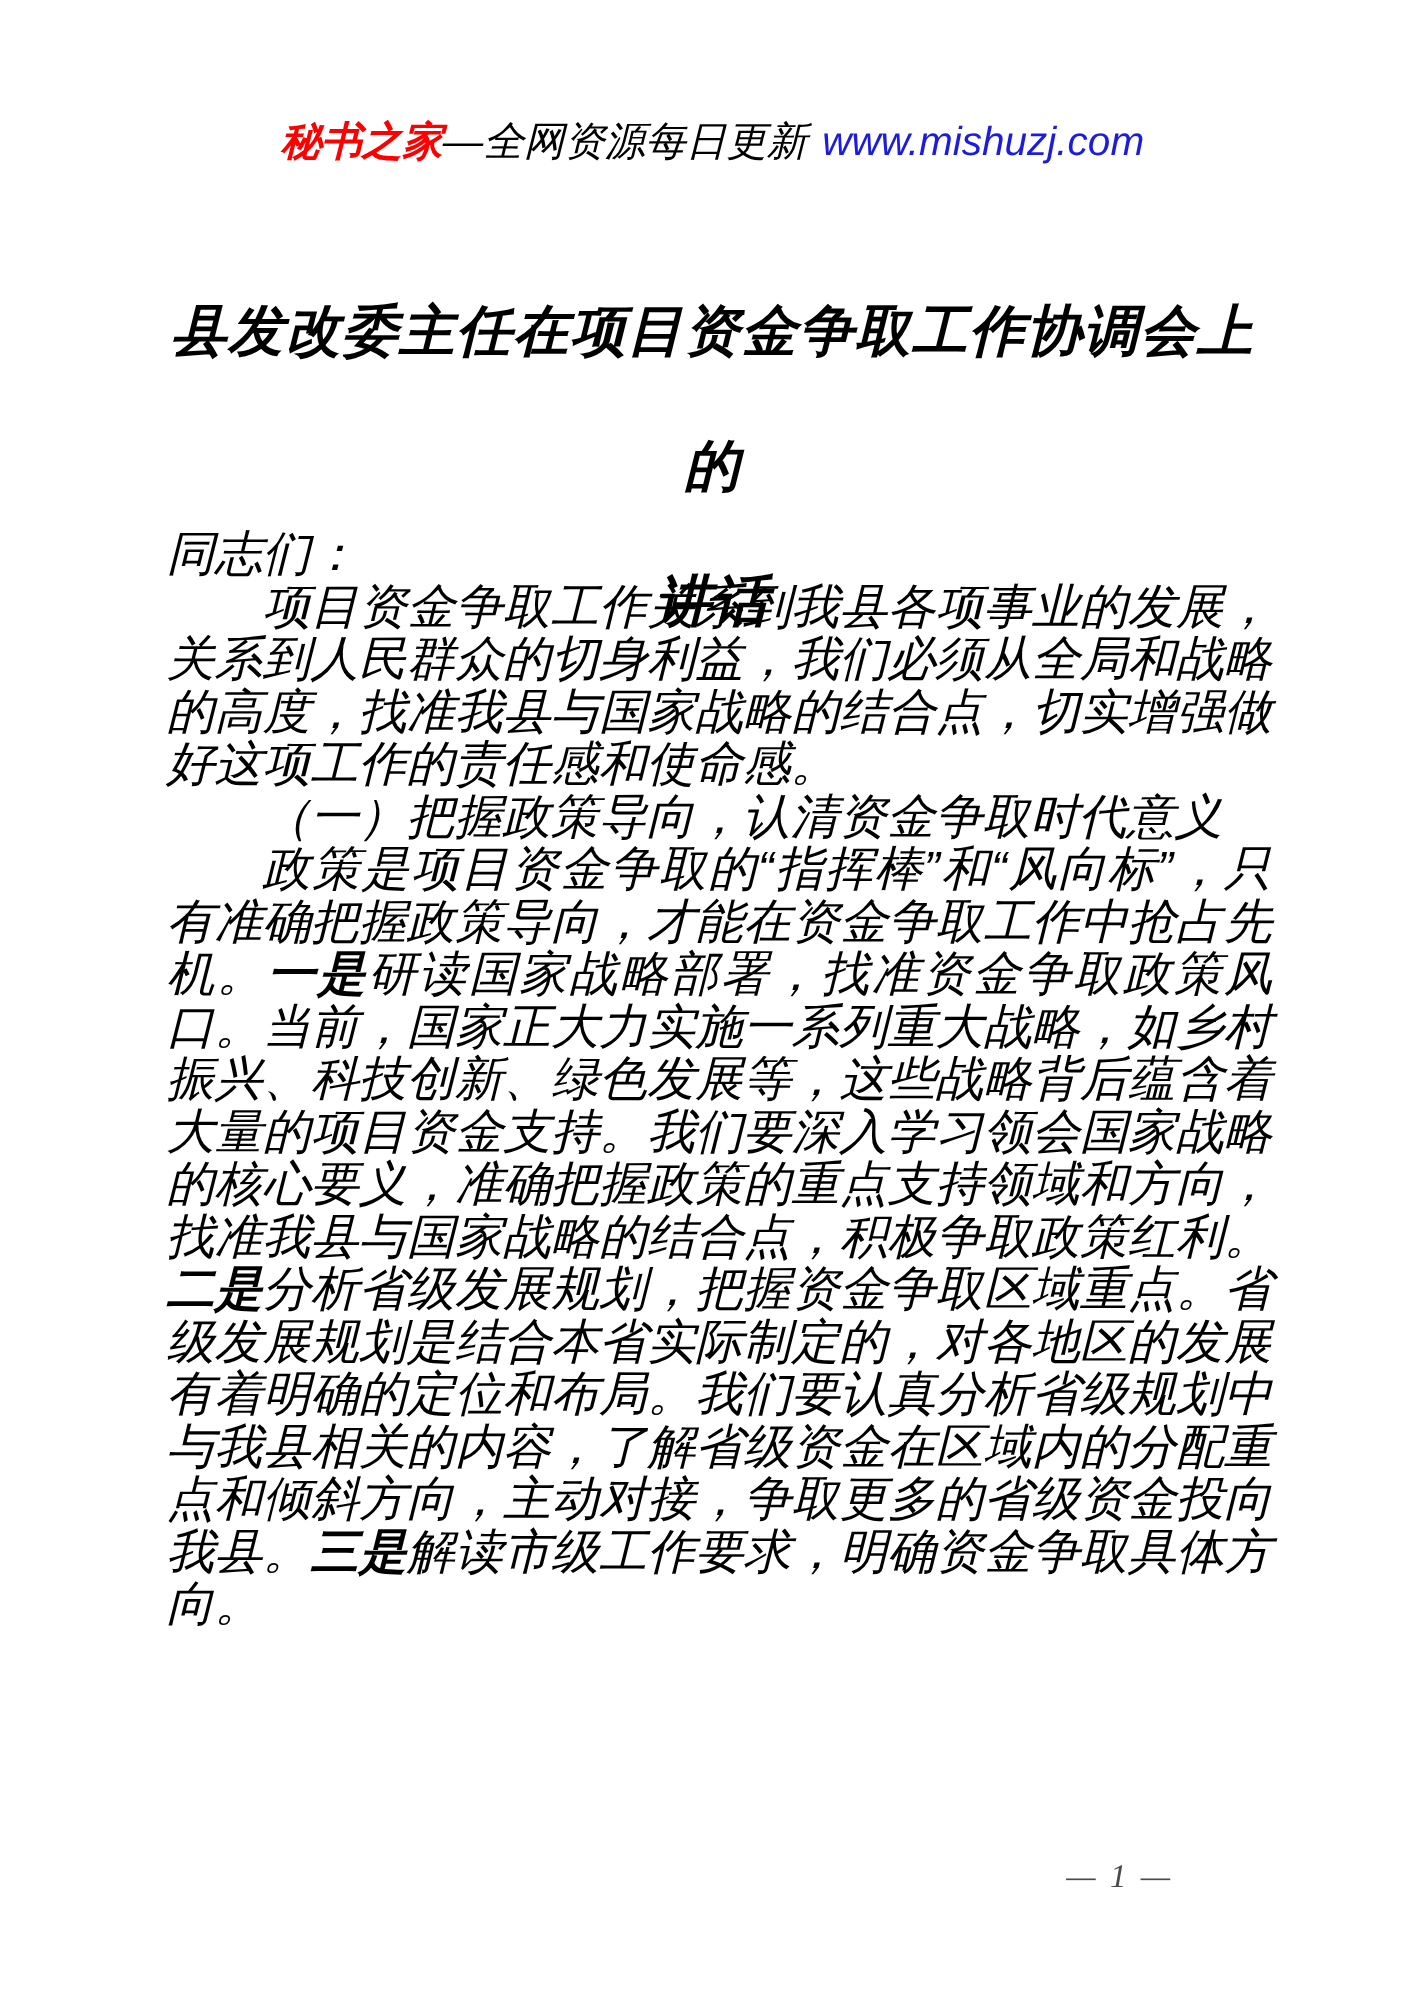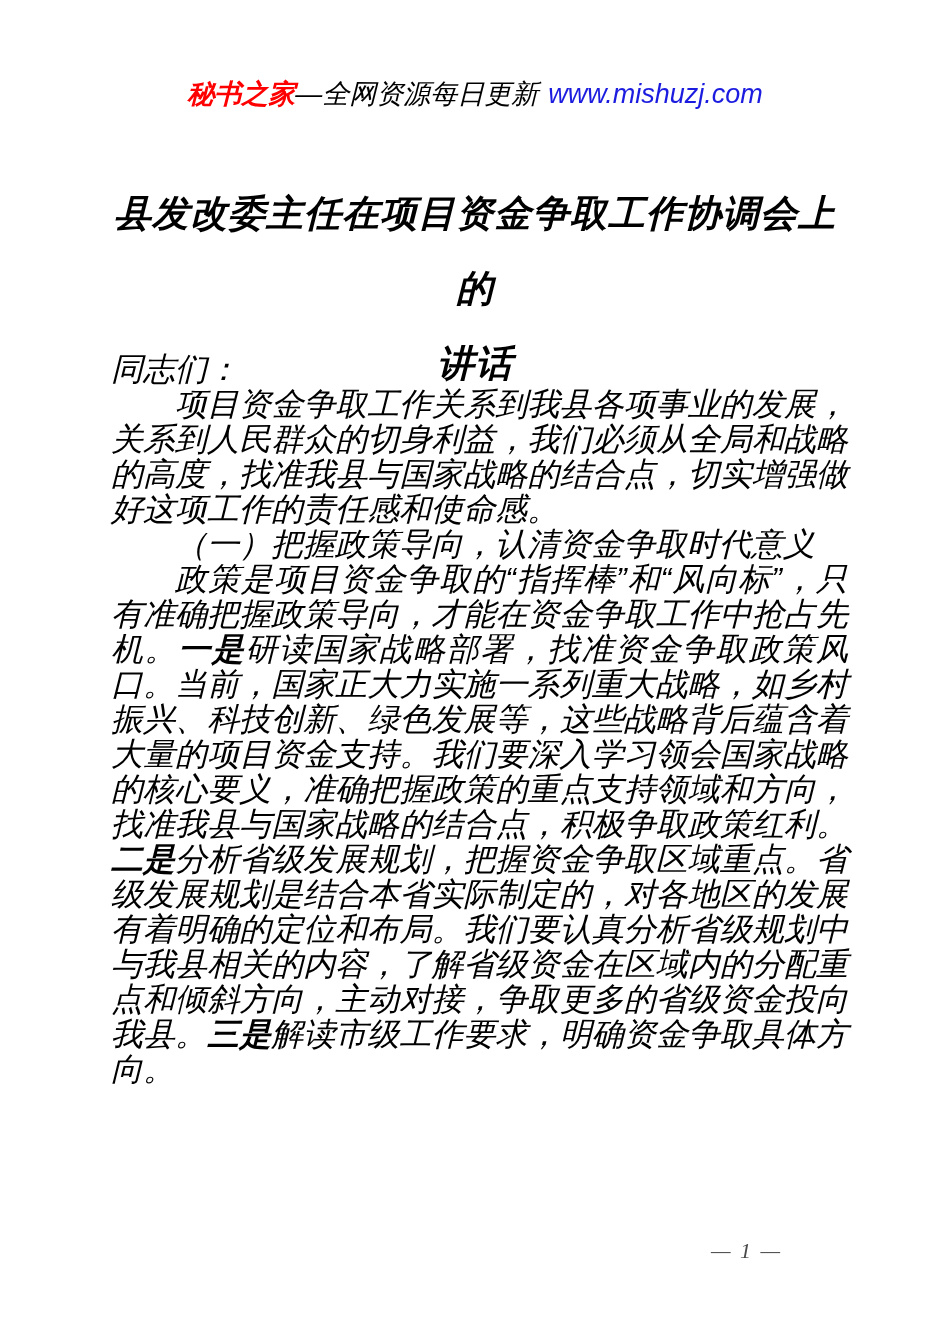--- a/index.html
+++ b/index.html
@@ -32,21 +32,21 @@
 
   
   .doc-title {
     position: absolute;
     top: 176px;
     left: 110px;
     width: 730px;
     margin: 0;
     text-align: center;
     font-size: 37px;
-    line-height: 75px;
+    line-height: 90px;
     font-weight: 700;
     letter-spacing: 1px;
   }
   .doc-title .title-line { display: block; }
 
   
   .doc-body {
     position: absolute;
     top: 352px;
     left: 111px;

